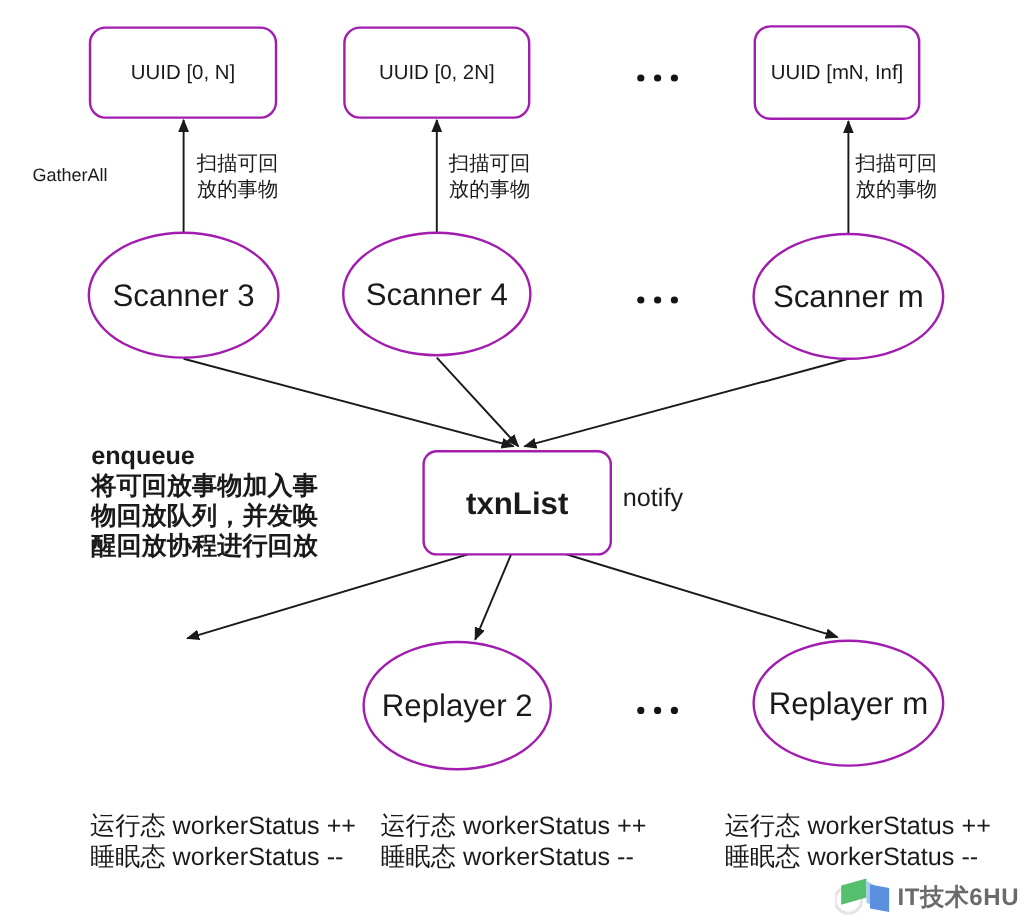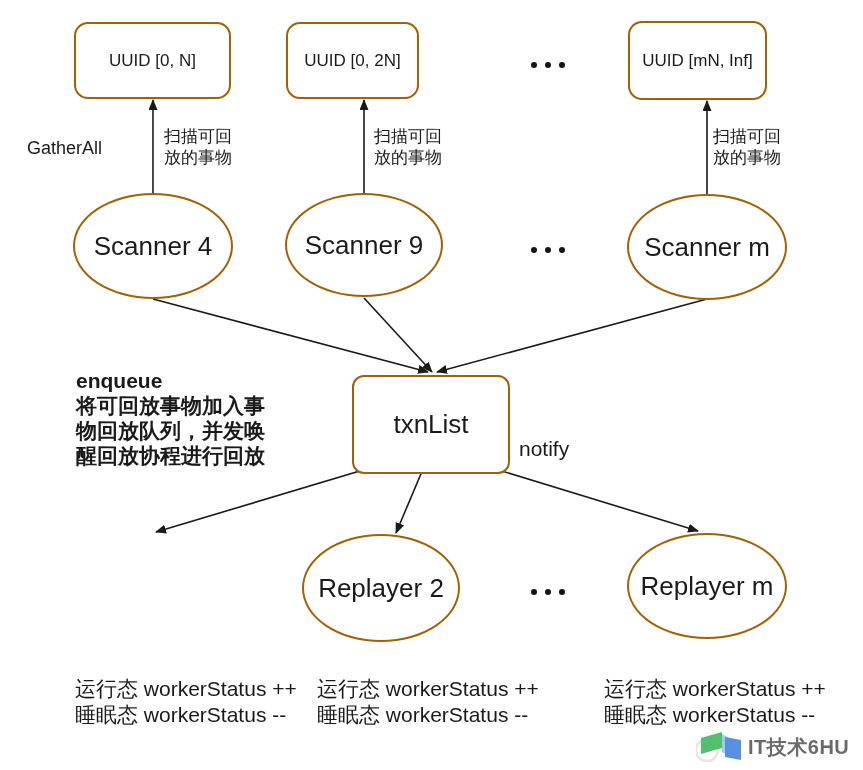--- a/index.html
+++ b/index.html
@@ -2,30 +2,30 @@
 <html><head>
 <meta charset="utf-8">
 <style>
   html,body{margin:0;padding:0;background:#ffffff;}
   #canvas{
     position:relative;width:863px;height:770px;background:#ffffff;overflow:hidden;
     font-family:"Liberation Sans","DejaVu Sans",sans-serif;color:#1a1a1a;
   }
   #arrow-layer{position:absolute;left:0;top:0;z-index:1;}
   .node{
-    position:absolute;z-index:2;background:#ffffff;border:2px solid #a16207;
+    position:absolute;z-index:2;background:#ffffff;border:2px solid #a21caf;
     display:flex;align-items:center;justify-content:center;box-sizing:border-box;
   }
   .rounded-box{border-radius:14px;font-size:17px;}
   .txn-box{border-radius:12px;font-size:26px;}
   .ellipse{border-radius:50%;font-size:26px;}
   .label{position:absolute;z-index:3;white-space:nowrap;}
   .scan-label{font-size:17px;line-height:21px;}
-  .gather-label{font-size:18px;}
-  .notify-label{font-size:21px;margin-top:33px;}
+  .gather-label{font-size:15px;}
+  .notify-label{font-size:21px;}
   .enqueue-note{font-size:21px;line-height:25px;}
   .status-note{font-size:21px;line-height:26px;}
   .dots{position:absolute;z-index:3;display:flex;gap:8px;align-items:center;}
   .dot{width:6px;height:6px;border-radius:50%;background:#141414;}
   #watermark{
     position:absolute;z-index:4;left:696px;top:731px;display:flex;align-items:center;gap:6px;
     opacity:0.82;
   }
   #watermark .wm-text{font-size:20px;font-weight:600;letter-spacing:0.5px;}
 </style>
@@ -52,21 +52,21 @@
 
       <line x1="430" y1="450" x2="156" y2="532" marker-end="url(#ah)"></line>
       <line x1="431" y1="450" x2="396" y2="533" marker-end="url(#ah)"></line>
       <line x1="433" y1="450" x2="698" y2="531" marker-end="url(#ah)"></line>
     </g>
   </svg>
 
   <div class="node rounded-box" style="left:74px;top:22px;width:157px;height:77px;">
     <span>UUID [0, N]</span>
   </div>
-  <div class="node rounded-box" style="left:286px;top:22px;width:133px;height:77px;justify-content:center;">
+  <div class="node rounded-box" style="left:286px;top:22px;width:156px;height:77px;justify-content:center;">
     <span>UUID [0, 2N]</span>
   </div>
   <div class="node rounded-box" style="left:628px;top:21px;width:139px;height:79px;">
     <span>UUID [mN, Inf]</span>
   </div>
 
   <div class="dots" style="left:531px;top:62px;">
     <span class="dot"></span>
     <span class="dot"></span>
     <span class="dot"></span>
@@ -81,43 +81,43 @@
   <div class="label scan-label" style="left:374px;top:126px;">
     <div>扫描可回</div>
     <div>放的事物</div>
   </div>
   <div class="label scan-label" style="left:713px;top:126px;">
     <div>扫描可回</div>
     <div>放的事物</div>
   </div>
 
   <div class="node ellipse" style="left:73px;top:193px;width:160px;height:106px;">
-    <span>Scanner 4</span>
+    <span>Scanner 3</span>
   </div>
   <div class="node ellipse" style="left:285px;top:193px;width:158px;height:104px;">
-    <span>Scanner 9</span>
+    <span>Scanner 4</span>
   </div>
   <div class="node ellipse" style="left:627px;top:194px;width:160px;height:106px;">
     <span>Scanner m</span>
   </div>
 
   <div class="dots" style="left:531px;top:247px;">
     <span class="dot"></span>
     <span class="dot"></span>
     <span class="dot"></span>
   </div>
 
   <div class="label enqueue-note" style="left:76px;top:368px;font-weight:bold;">
     <div>enqueue</div>
     <div>将可回放事物加入事</div>
     <div>物回放队列，并发唤</div>
     <div>醒回放协程进行回放</div>
   </div>
 
-  <div class="node txn-box" style="left:352px;top:375px;width:158px;height:99px;">
+  <div class="node txn-box" style="left:352px;top:375px;width:158px;height:88px;font-weight:bold;">
     <span>txnList</span>
   </div>
 
   <div class="label notify-label" style="left:519px;top:404px;">notify</div>
 
   <div class="node ellipse" style="left:302px;top:534px;width:158px;height:108px;text-align:right;">
     <span>Replayer 2</span>
   </div>
   <div class="node ellipse" style="left:627px;top:533px;width:160px;height:106px;align-items:center;">
     <span>Replayer m</span>

